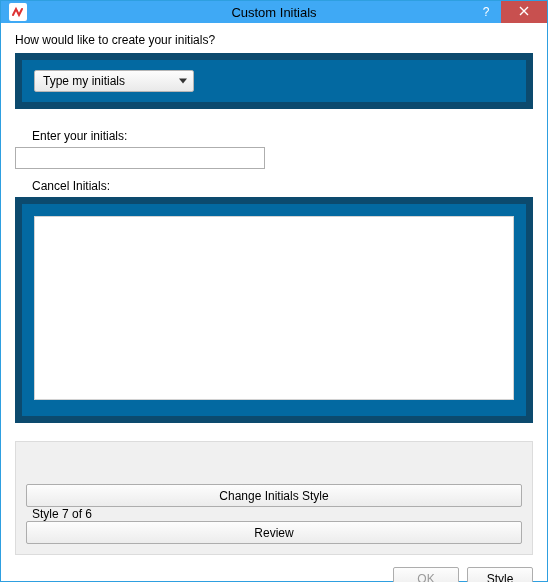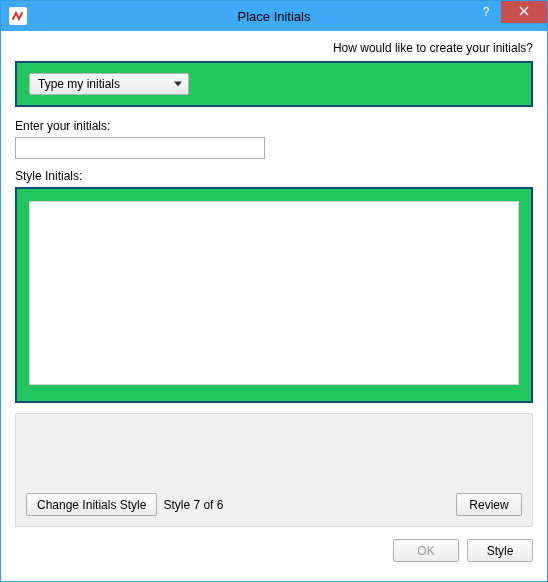--- a/index.html
+++ b/index.html
@@ -69,27 +69,26 @@
   }
   .body {
     flex: 1;
     padding: 10px 14px 14px 14px;
     display: flex;
     flex-direction: column;
   }
   .prompt {
     margin-bottom: 6px;
     color: #000;
-    text-align: right;
   }
   .groupbox {
-    border: 2px solid #0c4a6e;
-    background: #22c55e;
+    border: 7px solid #0c4a6e;
+    background: #0369a1;
     padding: 10px 12px;
-    margin-bottom: 10px;
+    margin-bottom: 18px;
   }
   .dropdown {
     position: relative;
     width: 160px;
     height: 22px;
     background: linear-gradient(#fdfdfd, #e9e9e9);
     border: 1px solid #b5b5b5;
     border-radius: 2px;
     display: flex;
     align-items: center;
@@ -100,21 +99,21 @@
   .dropdown .chev {
     position: absolute;
     right: 6px; top: 50%;
     transform: translateY(-50%);
     width: 0; height: 0;
     border-left: 4px solid transparent;
     border-right: 4px solid transparent;
     border-top: 5px solid #333;
   }
   .label {
-    margin: 2px 0 4px 0;
+    margin: 2px 0 4px 17px;
     color: #000;
   }
   .textinput {
     width: 250px;
     height: 22px;
     border: 1px solid #aeaeae;
     background: #fff;
     padding: 2px 4px;
     font-family: inherit;
     font-size: 12px;
@@ -129,21 +128,21 @@
     border: 1px solid #dcdcdc;
     background: #f0f0f0;
     position: relative;
     height: 114px;
     margin-bottom: 12px;
   }
   .stylebox .footerrow {
     position: absolute;
     left: 10px; right: 10px; bottom: 10px;
     display: flex;
-    align-items: center;
+    flex-direction: column;
   }
   .stylebox .footerrow .spacer { flex: 1; }
   .btn {
     height: 23px;
     min-width: 66px;
     padding: 0 10px;
     background: linear-gradient(#fdfdfd, #ececec);
     border: 1px solid #adadad;
     border-radius: 2px;
     font-family: inherit;
@@ -170,21 +169,21 @@
 
 <div class="window">
 
   <div class="titlebar">
     <div class="app-icon">
       <svg width="14" height="14" viewBox="0 0 14 14">
         <rect x="0" y="0" width="14" height="14" fill="#fff"></rect>
         <path d="M2 10 L5 4 L8 10 L11 4" stroke="#d33" stroke-width="2" fill="none" stroke-linecap="round"></path>
       </svg>
     </div>
-    <div class="title">Place Initials</div>
+    <div class="title">Custom Initials</div>
     <div class="winbtns">
       <div class="winbtn help">
         <span>?</span>
       </div>
       <div class="winbtn close">
         <span>
           <svg width="10" height="10" viewBox="0 0 10 10">
               <path d="M1 1 L9 9 M9 1 L1 9" stroke="#fff" stroke-width="1.4"></path>
             </svg>
         </span>
@@ -199,21 +198,21 @@
     <div class="groupbox">
       <div class="dropdown">
         <span>Type my initials</span>
         <span class="chev"></span>
       </div>
     </div>
 
     <div class="label">Enter your initials:</div>
     <input class="textinput" type="text" value="" style="">
 
-    <div class="label" style="margin-top:10px">Style Initials:</div>
+    <div class="label" style="margin-top:10px">Cancel Initials:</div>
 
     <div class="groupbox" style="padding:8px;">
       <div class="preview"></div>
     </div>
 
 
     <div class="stylebox">
       <div class="footerrow">
         <button class="btn" style="min-width:auto;">
           <span>Change Initials Style</span>

